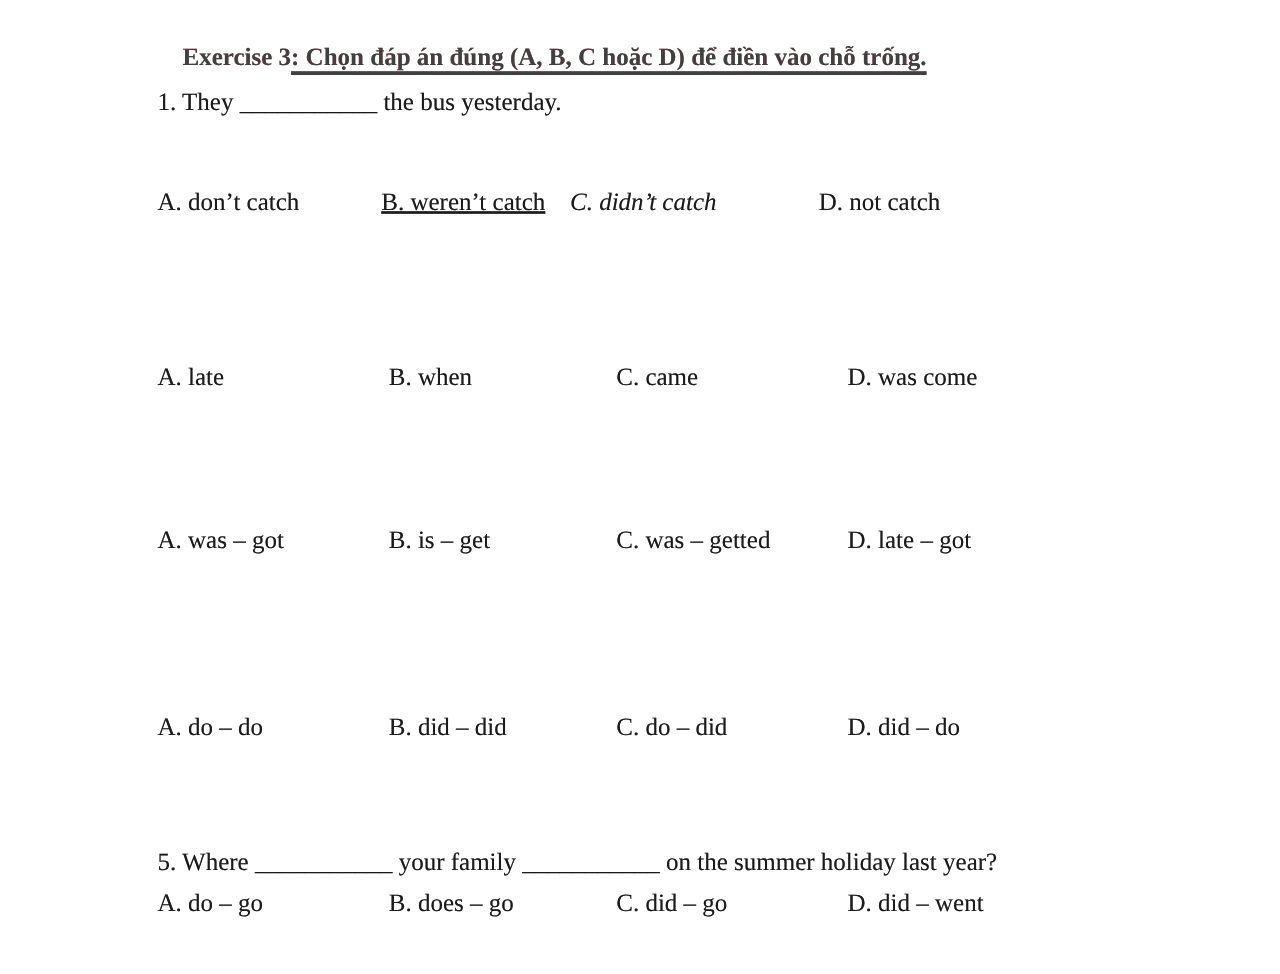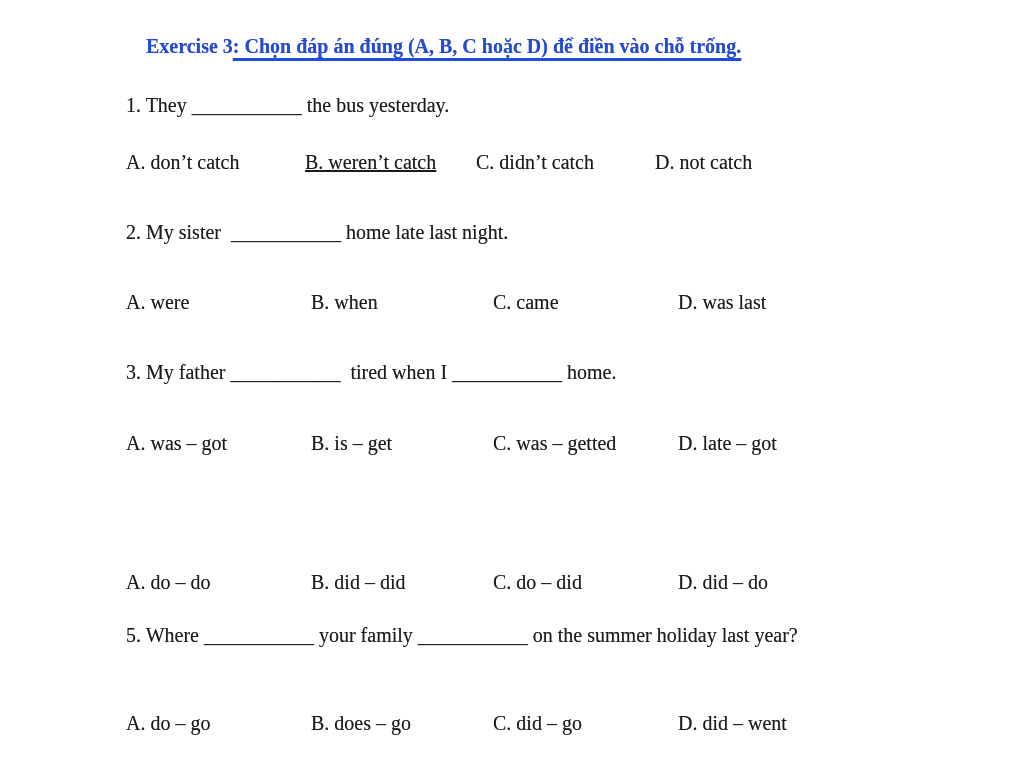--- a/index.html
+++ b/index.html
@@ -20,21 +20,21 @@
     position: absolute;
     left: 126px;
     font-size: 20px;
     line-height: 24px;
     white-space: pre;
     
     text-shadow: 0 0 0.5px rgba(40,40,40,0.55);
   }
   .title-line {
     font-weight: bold;
-    color: #1d4ed8;
+    color: #404040;
     text-shadow: 0 0 0.5px rgba(190,35,45,0.55);
   }
   .title-underline {
     text-decoration: underline;
     text-decoration-thickness: 2.5px;
     text-underline-offset: 5px;
   }
   .opts-row {
     left: 0;
     width: 1024px;
@@ -43,64 +43,62 @@
   .opt {
     position: absolute;
     top: 0;
     white-space: pre;
   }
   .c1 { left: 126px; }
   .c2 { left: 311px; }
   .c3 { left: 493px; }
   .c4 { left: 678px; font-family: Liberation Serif, serif; }
   .row1 .c2 { left: 305px; text-decoration: underline; }
-  .row1 .c3 { left: 476px; }
+  .row1 .c3 { left: 456px; font-style: italic; }
   .row1 .c4 { left: 655px; }
 </style>
 </head>
 <body>
 
 <div class="doc">
 
   <div class="line title-line" style="top:10px">
     <span>Exercise 3</span><span class="title-underline">: Chọn đáp án đúng (A, B, C hoặc D) để điền vào chỗ trống.</span>
   </div>
 
-  <div class="line" style="top:93px">1. They ___________ the bus yesterday.</div>
+  <div class="line" style="top:70px">1. They ___________ the bus yesterday.</div>
   <div class="line opts-row row1" style="top:150px">
     <span class="opt c1">A. don’t catch</span>
     <span class="opt c2">B. weren’t catch</span>
     <span class="opt c3">C. didn’t catch</span>
     <span class="opt c4">D. not catch</span>
   </div>
 
-  <div class="line" style="top:220px">2. My sister  ___________ home late last night.</div>
   <div class="line opts-row" style="top:290px">
-    <span class="opt c1">A. were</span>
+    <span class="opt c1">A. late</span>
     <span class="opt c2">B. when</span>
     <span class="opt c3">C. came</span>
-    <span class="opt c4">D. was last</span>
+    <span class="opt c4">D. was come</span>
   </div>
 
-  <div class="line" style="top:360px">3. My father ___________  tired when I ___________ home.</div>
-  <div class="line opts-row" style="top:431px">
+  <div class="line opts-row" style="top:420px">
     <span class="opt c1">A. was – got</span>
     <span class="opt c2">B. is – get</span>
     <span class="opt c3">C. was – getted</span>
     <span class="opt c4">D. late – got</span>
   </div>
 
   <div class="line opts-row" style="top:570px">
     <span class="opt c1">A. do – do</span>
     <span class="opt c2">B. did – did</span>
     <span class="opt c3">C. do – did</span>
     <span class="opt c4">D. did – do</span>
   </div>
 
-  <div class="line" style="top:623px">5. Where ___________ your family ___________ on the summer holiday last year?</div>
+  <div class="line" style="top:678px">5. Where ___________ your family ___________ on the summer holiday last year?</div>
   <div class="line opts-row" style="top:711px">
     <span class="opt c1">A. do – go</span>
     <span class="opt c2">B. does – go</span>
     <span class="opt c3">C. did – go</span>
     <span class="opt c4">D. did – went</span>
   </div>
 
 </div>
 
 </body></html>

